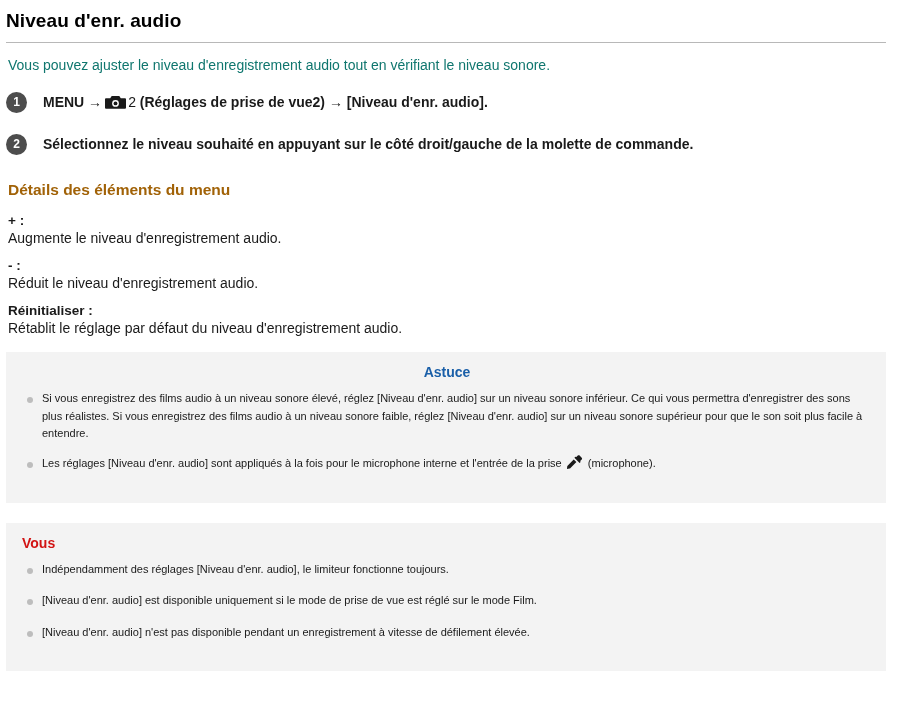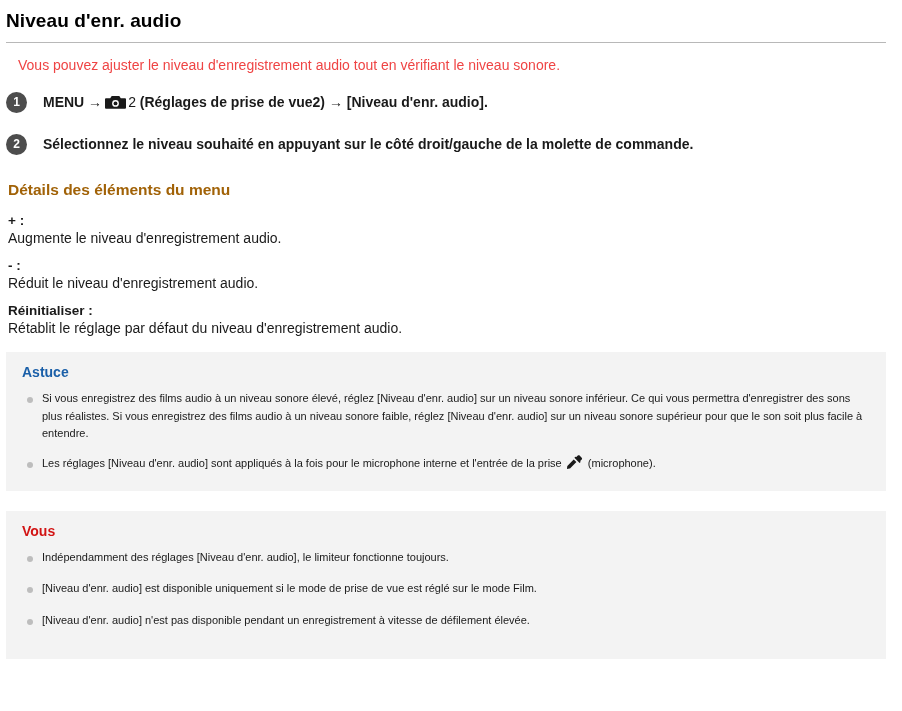--- a/index.html
+++ b/index.html
@@ -27,22 +27,22 @@
     margin: 10px 0 10px 0;
     letter-spacing: 0.1px;
   }
   .title-rule {
     border: none;
     border-top: 1px solid #b8b8b8;
     margin: 0 0 14px 0;
   }
   .intro {
     font-size: 14px;
-    color: #ef4444;
-    margin: 0 0 18px 12px;
+    color: #0f766e;
+    margin: 0 0 18px 2px;
   }
   .steps {
     margin: 0 0 26px 0;
   }
   .step {
     display: flex;
     align-items: flex-start;
     margin-bottom: 18px;
   }
   .step-num {
@@ -103,36 +103,36 @@
     margin: 16px 0 0 0;
   }
   .panel + .panel {
     margin-top: 20px;
   }
   .panel-title {
     font-size: 14px;
     font-weight: bold;
     margin: 0 0 10px 2px;
   }
-  .panel-title.tip { color: #1a5fa8; }
+  .panel-title.tip { color: #1a5fa8; text-align: center; }
   .panel-title.note { color: #d21414; }
   .bullets {
     list-style: none;
     margin: 0;
     padding: 0;
   }
   .bullets li {
     position: relative;
     padding-left: 22px;
     margin-bottom: 12px;
     font-size: 11px;
     line-height: 1.6;
     color: #1a1a1a;
   }
-  .bullets li:last-child { margin-bottom: 0; }
+  .bullets li:last-child { margin-bottom: 12px; }
   .bullets li::before {
     content: "";
     position: absolute;
     left: 7px;
     top: 7px;
     width: 6px;
     height: 6px;
     border-radius: 50%;
     background: #bdbdbd;
   }

